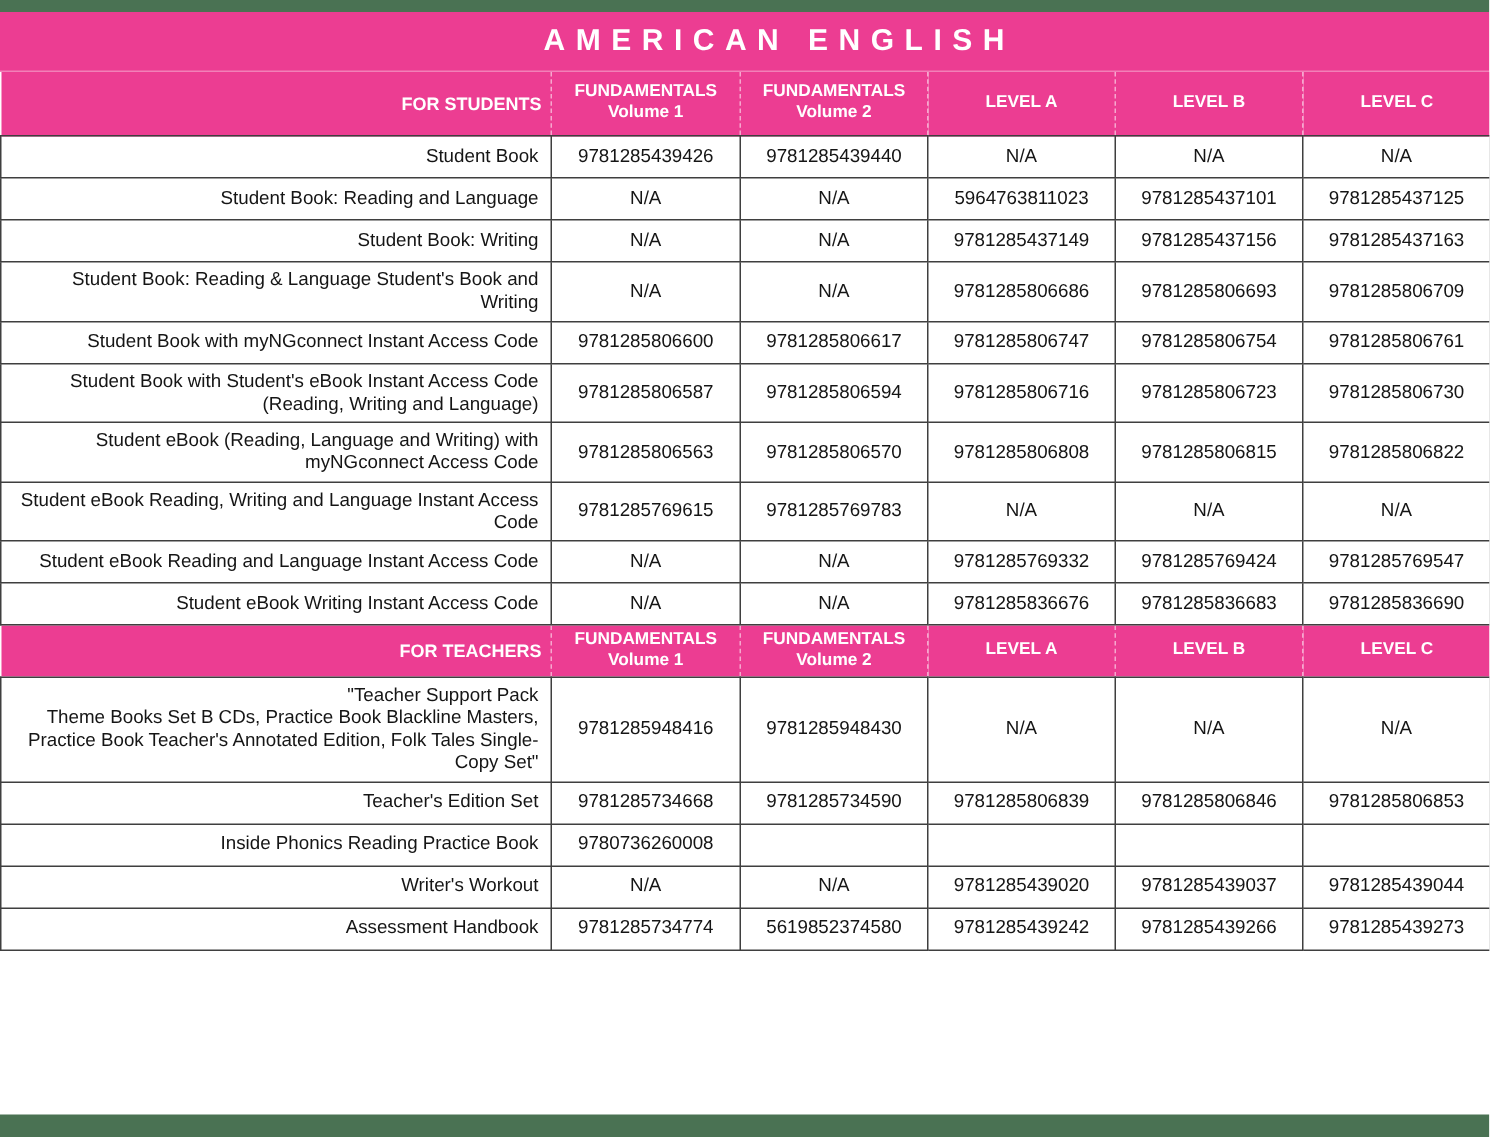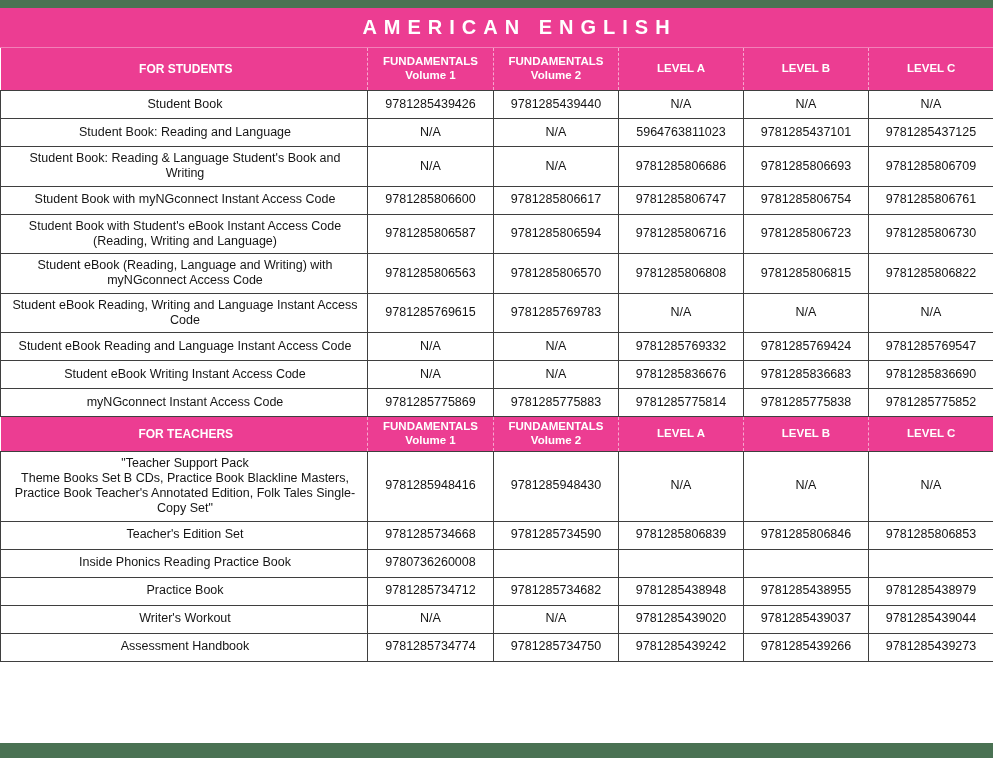--- a/index.html
+++ b/index.html
@@ -48,38 +48,38 @@
     line-height: 1.2;
     white-space: pre-line;
     text-align: center;
     vertical-align: middle;
     padding: 3px 6px;
     height: 36px;
     border: none;
   }
   tr.section-head th + th { border-left: 1px dashed rgba(255,255,255,0.55); }
   tr.section-head th.label-head {
-    text-align: center;
+    text-align: right;
     padding-left: 10px;
     font-size: 12px;
     white-space: normal;
   }
   tr.section-head.second th { height: 27px; }
   td {
     border: 1px solid var(--border);
     font-size: 12.5px;
     color: var(--text);
     text-align: center;
     vertical-align: middle;
     padding: 4px 8px;
     height: 19px;
     line-height: 1.22;
   }
   td.label {
-    text-align: center;
+    text-align: right;
     padding-left: 10px;
     white-space: pre-line;
   }
 </style>
 </head>
 <body>
 
 <div class="page">
   <div class="top-bar"></div>
   <div class="title-bar">
@@ -115,20 +115,28 @@
         </tr>
         <tr>
           <td class="label">Student Book: Reading and Language</td>
           <td>N/A</td>
           <td>N/A</td>
           <td>5964763811023</td>
           <td>9781285437101</td>
           <td>9781285437125</td>
         </tr>
         <tr>
+          <td class="label">Student Book: Writing</td>
+          <td>N/A</td>
+          <td>N/A</td>
+          <td>9781285437149</td>
+          <td>9781285437156</td>
+          <td>9781285437163</td>
+        </tr>
+        <tr>
           <td class="label">Student Book: Reading &amp; Language Student's Book and Writing</td>
           <td>N/A</td>
           <td>N/A</td>
           <td>9781285806686</td>
           <td>9781285806693</td>
           <td>9781285806709</td>
         </tr>
         <tr>
           <td class="label">Student Book with myNGconnect Instant Access Code</td>
           <td>9781285806600</td>
@@ -170,28 +178,20 @@
           <td>9781285769547</td>
         </tr>
         <tr>
           <td class="label">Student eBook Writing Instant Access Code</td>
           <td>N/A</td>
           <td>N/A</td>
           <td>9781285836676</td>
           <td>9781285836683</td>
           <td>9781285836690</td>
         </tr>
-        <tr>
-          <td class="label">myNGconnect Instant Access Code</td>
-          <td>9781285775869</td>
-          <td>9781285775883</td>
-          <td>9781285775814</td>
-          <td>9781285775838</td>
-          <td>9781285775852</td>
-        </tr>
         <tr class="section-head second">
           <th class="label-head">FOR TEACHERS</th>
           <th>FUNDAMENTALS
 Volume 1</th>
           <th>FUNDAMENTALS
 Volume 2</th>
           <th>LEVEL A</th>
           <th>LEVEL B</th>
           <th>LEVEL C</th>
         </tr>
@@ -216,39 +216,31 @@
         </tr>
         <tr>
           <td class="label">Inside Phonics Reading Practice Book</td>
           <td>9780736260008</td>
           <td></td>
           <td></td>
           <td></td>
           <td></td>
         </tr>
         <tr>
-          <td class="label">Practice Book</td>
-          <td>9781285734712</td>
-          <td>9781285734682</td>
-          <td>9781285438948</td>
-          <td>9781285438955</td>
-          <td>9781285438979</td>
-        </tr>
-        <tr>
           <td class="label">Writer's Workout</td>
           <td>N/A</td>
           <td>N/A</td>
           <td>9781285439020</td>
           <td>9781285439037</td>
           <td>9781285439044</td>
         </tr>
         <tr>
           <td class="label">Assessment Handbook</td>
           <td>9781285734774</td>
-          <td>9781285734750</td>
+          <td>5619852374580</td>
           <td>9781285439242</td>
           <td>9781285439266</td>
           <td>9781285439273</td>
         </tr>
       </tbody>
   </table>
   <div class="bottom-bar"></div>
 </div>
 
 </body></html>

